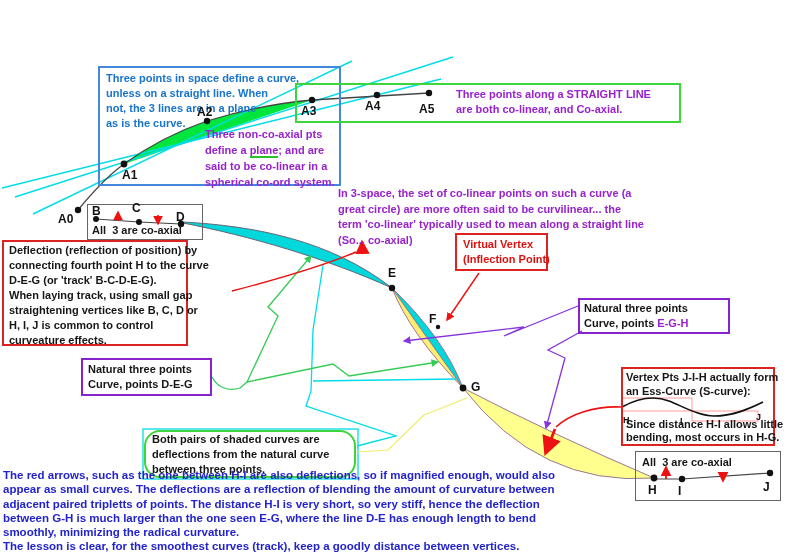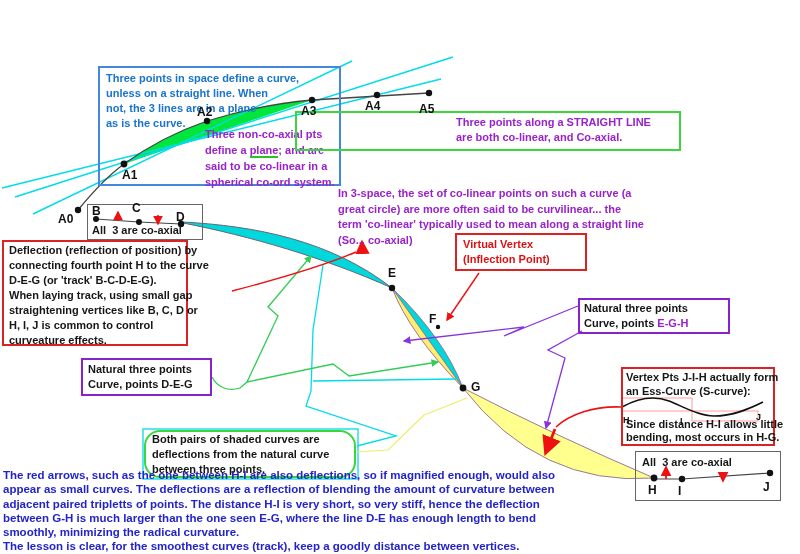--- a/index.html
+++ b/index.html
@@ -137,21 +137,21 @@
 unless on a straight line. When
 not, the 3 lines are in a plane
 as is the curve.</div>
   </div>
 
   <div class="note c-purple" style="left:205px;top:126px;line-height:16px;"><span>Three non-co-axial pts</span>
 <span>define a </span><span class="uplane">plane</span><span>; and are</span>
 <span>said to be co-linear in a</span>
 <span>spherical co-ord system.</span></div>
 
-  <div class="box b-green" style="left:295px;top:83px;width:386px;height:40px;margin-top:28px;">
+  <div class="box b-green" style="left:295px;top:83px;width:386px;height:40px;">
     <div class="note c-purple" style="left:159px;top:2px;">Three points along a STRAIGHT LINE
 are both co-linear, and Co-axial.</div>
   </div>
 
   <div class="note c-purple" style="left:338px;top:186px;line-height:15.5px;">In 3-space, the set of co-linear points on such a curve (a
 great circle) are more often said to be curvilinear... the
 term 'co-linear' typically used to mean along a straight line
 (So... co-axial)</div>
 
   <div class="box b-red" style="left:2px;top:240px;width:186px;height:106px;">
@@ -161,21 +161,21 @@
 When laying track, using small gap
 straightening vertices like B, C, D or
 H, I, J is common to control
 curveature effects.</div>
   </div>
 
   <div class="box b-gray" style="left:87px;top:204px;width:116px;height:36px;">
     <div class="note c-black" style="left:4px;top:18px;">All  3 are co-axial</div>
   </div>
 
-  <div class="box b-red" style="left:455px;top:233px;width:132px;height:38px;">
+  <div class="box b-red" style="left:455px;top:233px;width:93px;height:38px;">
     <div class="note c-red" style="left:6px;top:2px;">Virtual Vertex
 (Inflection Point)</div>
   </div>
 
   <div class="box b-purple" style="left:578px;top:298px;width:152px;height:36px;">
     <div class="note c-black" style="left:4px;top:1px;"><span>Natural three points</span>
 <span>Curve, points </span><span class="c-purple">E-G-H</span></div>
   </div>
 
   <div class="box b-purple" style="left:81px;top:358px;width:131px;height:38px;">

